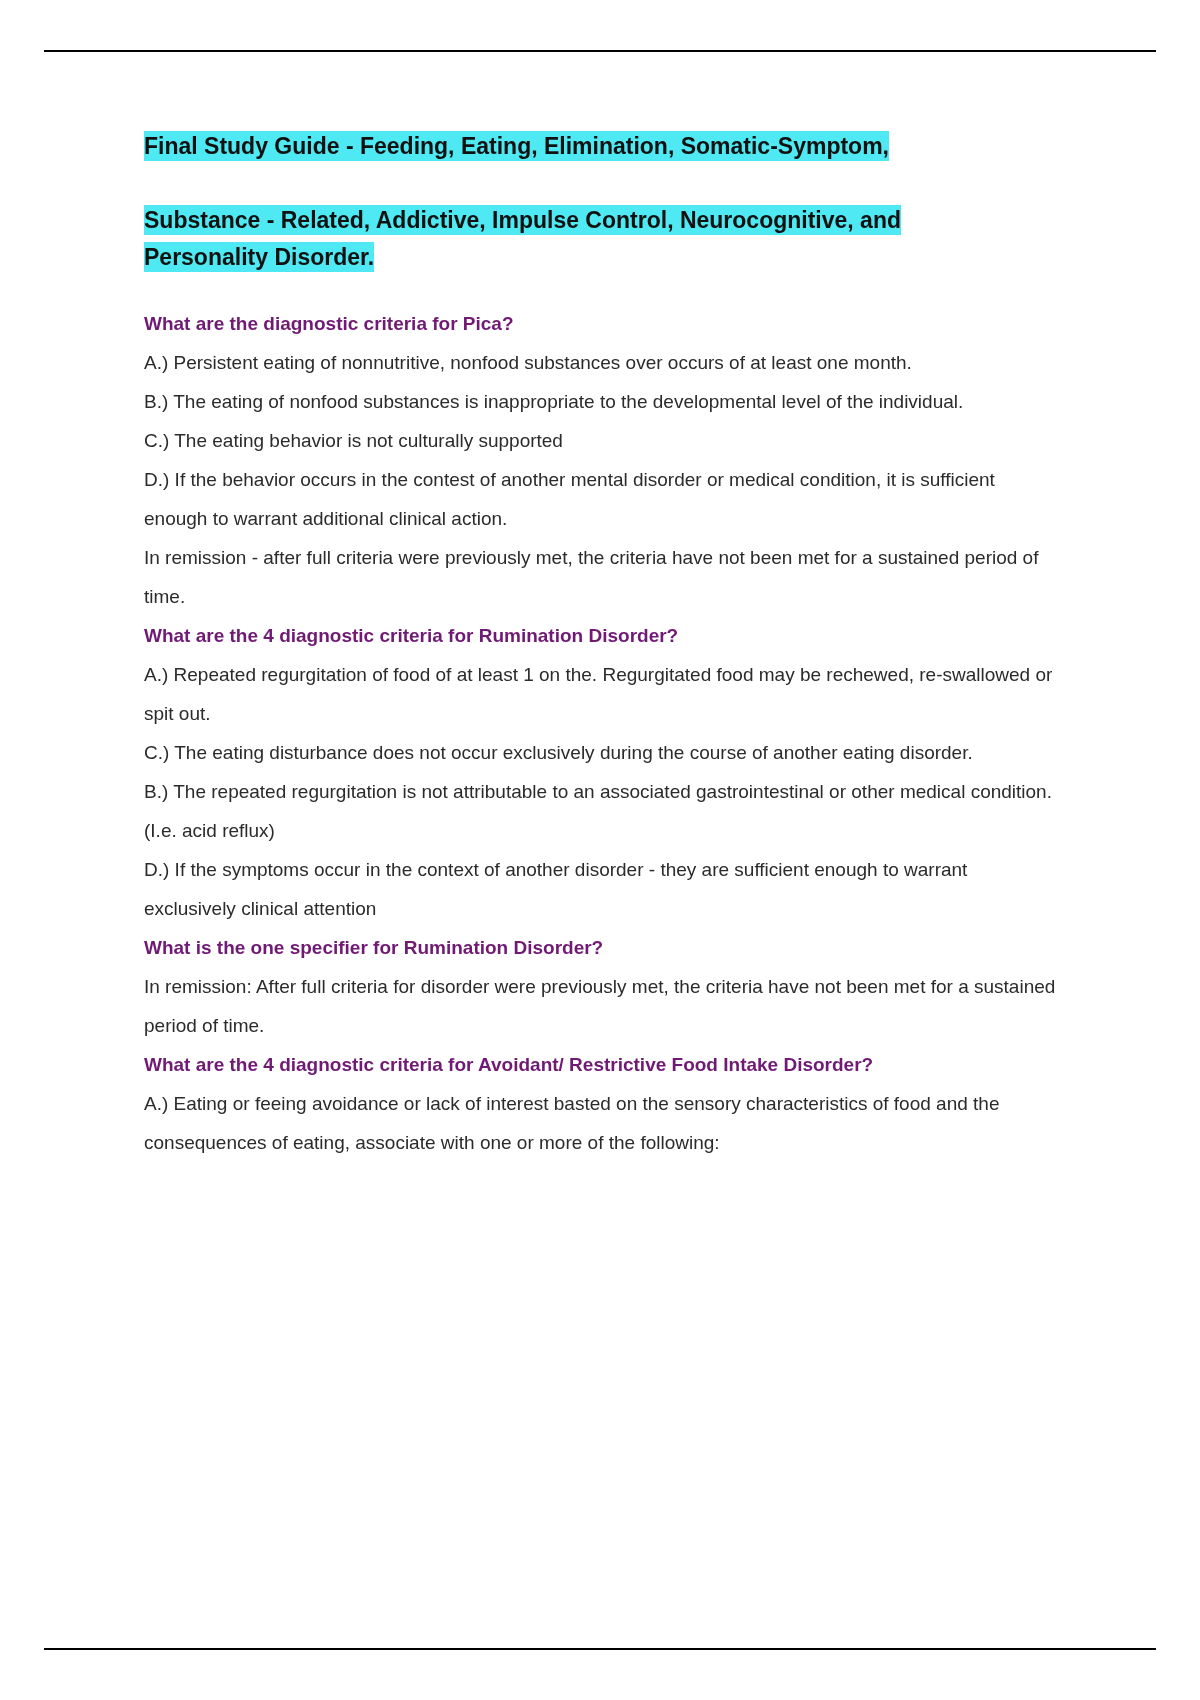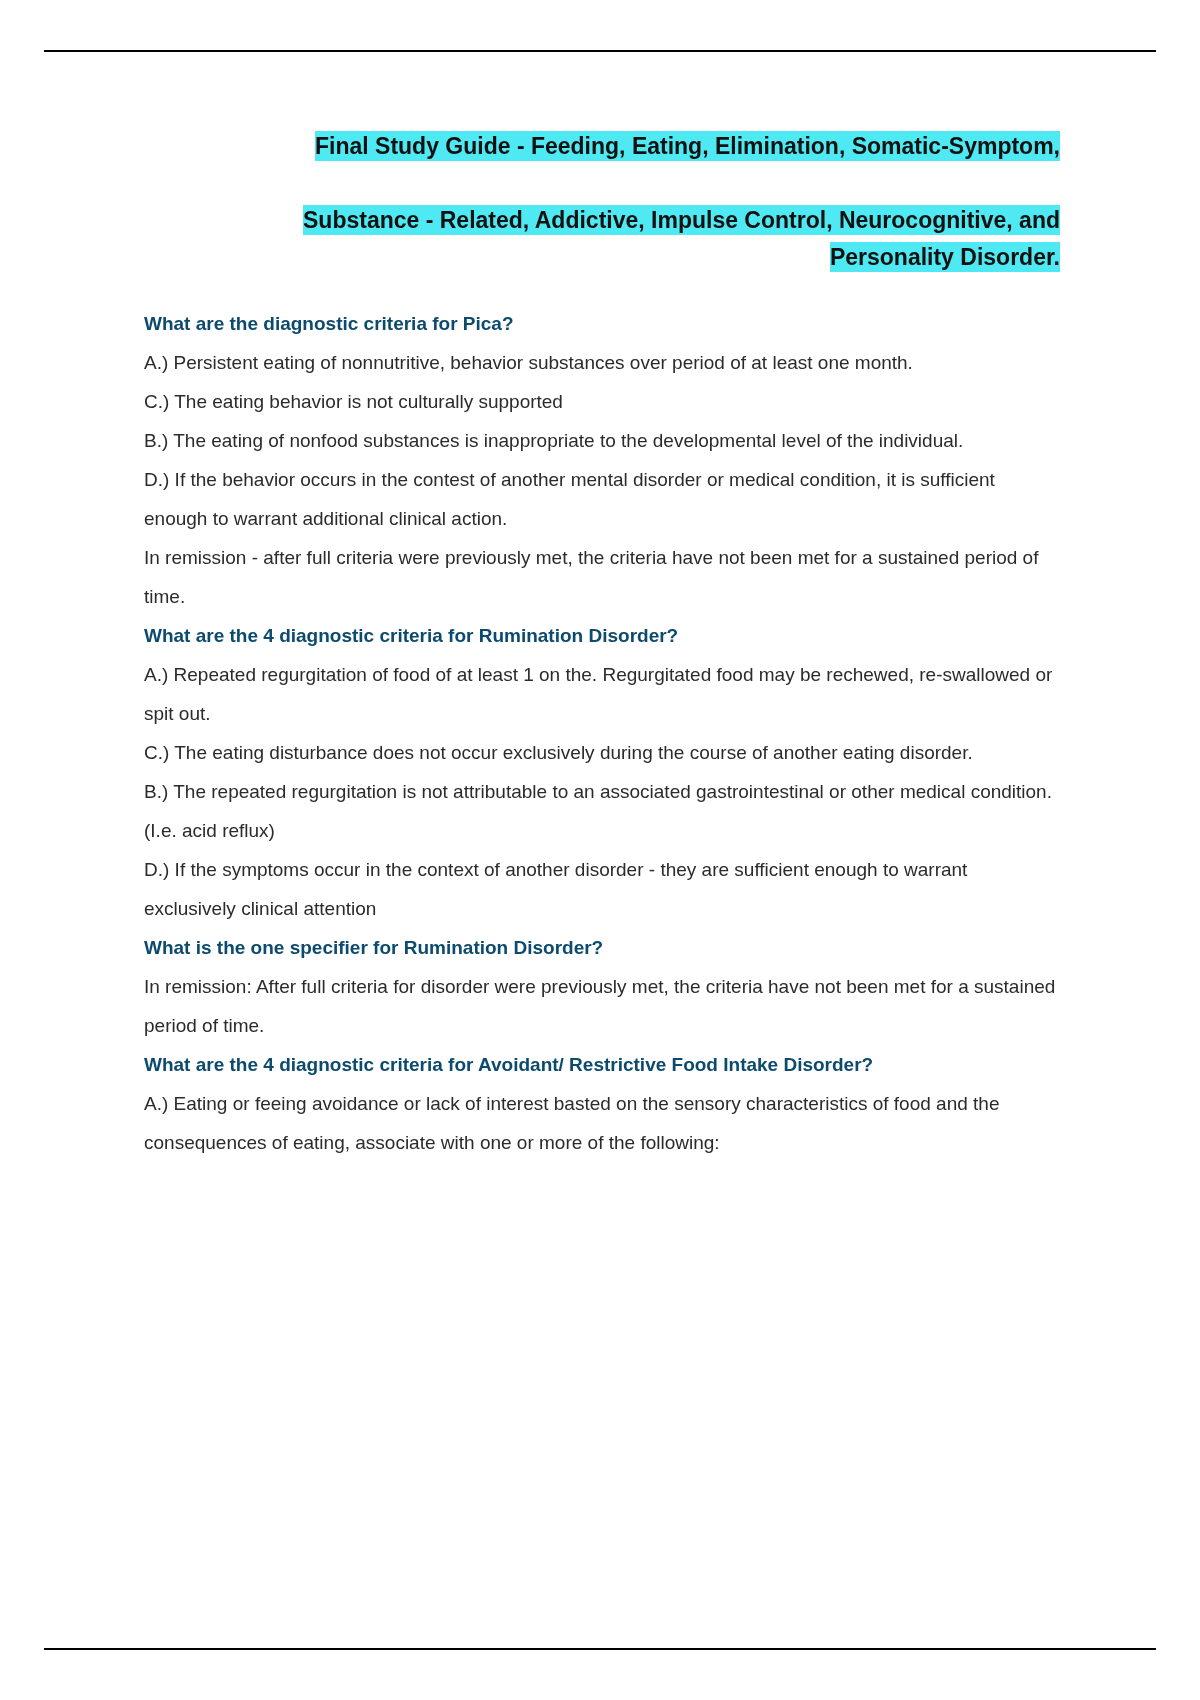--- a/index.html
+++ b/index.html
@@ -31,39 +31,39 @@
   .rule-bottom { top: 1648px; }
 
   .content {
     position: absolute;
     left: 144px;
     top: 128px;
     width: 916px;
   }
 
   .doc-title {
-    text-align: right;
+    text-align: left;
     font-weight: bold;
     font-size: 23px;
     line-height: 37px;
     color: #111111;
     margin: 0 0 28px 0;
   }
   .doc-title .hl {
     background: #4EE9F2;
     box-decoration-break: clone;
     -webkit-box-decoration-break: clone;
     padding: 2px 0;
   }
 
   .q {
     font-weight: bold;
     font-size: 19px;
     line-height: 39px;
-    color: #0c4a6e;
+    color: #701a75;
     margin: 0;
   }
   .a {
     font-weight: normal;
     font-size: 19px;
     line-height: 39px;
     color: #2b2b2b;
     margin: 0;
   }
 </style>
@@ -77,23 +77,23 @@
   <div class="content">
 
     <h1 class="doc-title">
       <span class="hl">Final Study Guide - Feeding, Eating, Elimination, Somatic-Symptom,</span><br>
       <br>
       <span class="hl">Substance - Related, Addictive, Impulse Control, Neurocognitive, and</span><br>
       <span class="hl">Personality Disorder.</span>
     </h1>
 
     <p class="q">What are the diagnostic criteria for Pica?</p>
-    <p class="a">A.) Persistent eating of nonnutritive, behavior substances over period of at least one month.</p>
+    <p class="a">A.) Persistent eating of nonnutritive, nonfood substances over occurs of at least one month.</p>
+    <p class="a">B.) The eating of nonfood substances is inappropriate to the developmental level of the individual.</p>
     <p class="a">C.) The eating behavior is not culturally supported</p>
-    <p class="a">B.) The eating of nonfood substances is inappropriate to the developmental level of the individual.</p>
     <p class="a">D.) If the behavior occurs in the contest of another mental disorder or medical condition, it is sufficient enough to warrant additional clinical action.</p>
     <p class="a">In remission - after full criteria were previously met, the criteria have not been met for a sustained period of time.</p>
     <p class="q">What are the 4 diagnostic criteria for Rumination Disorder?</p>
     <p class="a">A.) Repeated regurgitation of food of at least 1 on the. Regurgitated food may be rechewed, re-swallowed or spit out.</p>
     <p class="a">C.) The eating disturbance does not occur exclusively during the course of another eating disorder.</p>
     <p class="a">B.) The repeated regurgitation is not attributable to an associated gastrointestinal or other medical condition. (I.e. acid reflux)</p>
     <p class="a">D.) If the symptoms occur in the context of another disorder - they are sufficient enough to warrant exclusively clinical attention</p>
     <p class="q">What is the one specifier for Rumination Disorder?</p>
     <p class="a">In remission: After full criteria for disorder were previously met, the criteria have not been met for a sustained period of time.</p>
     <p class="q">What are the 4 diagnostic criteria for Avoidant/ Restrictive Food Intake Disorder?</p>

